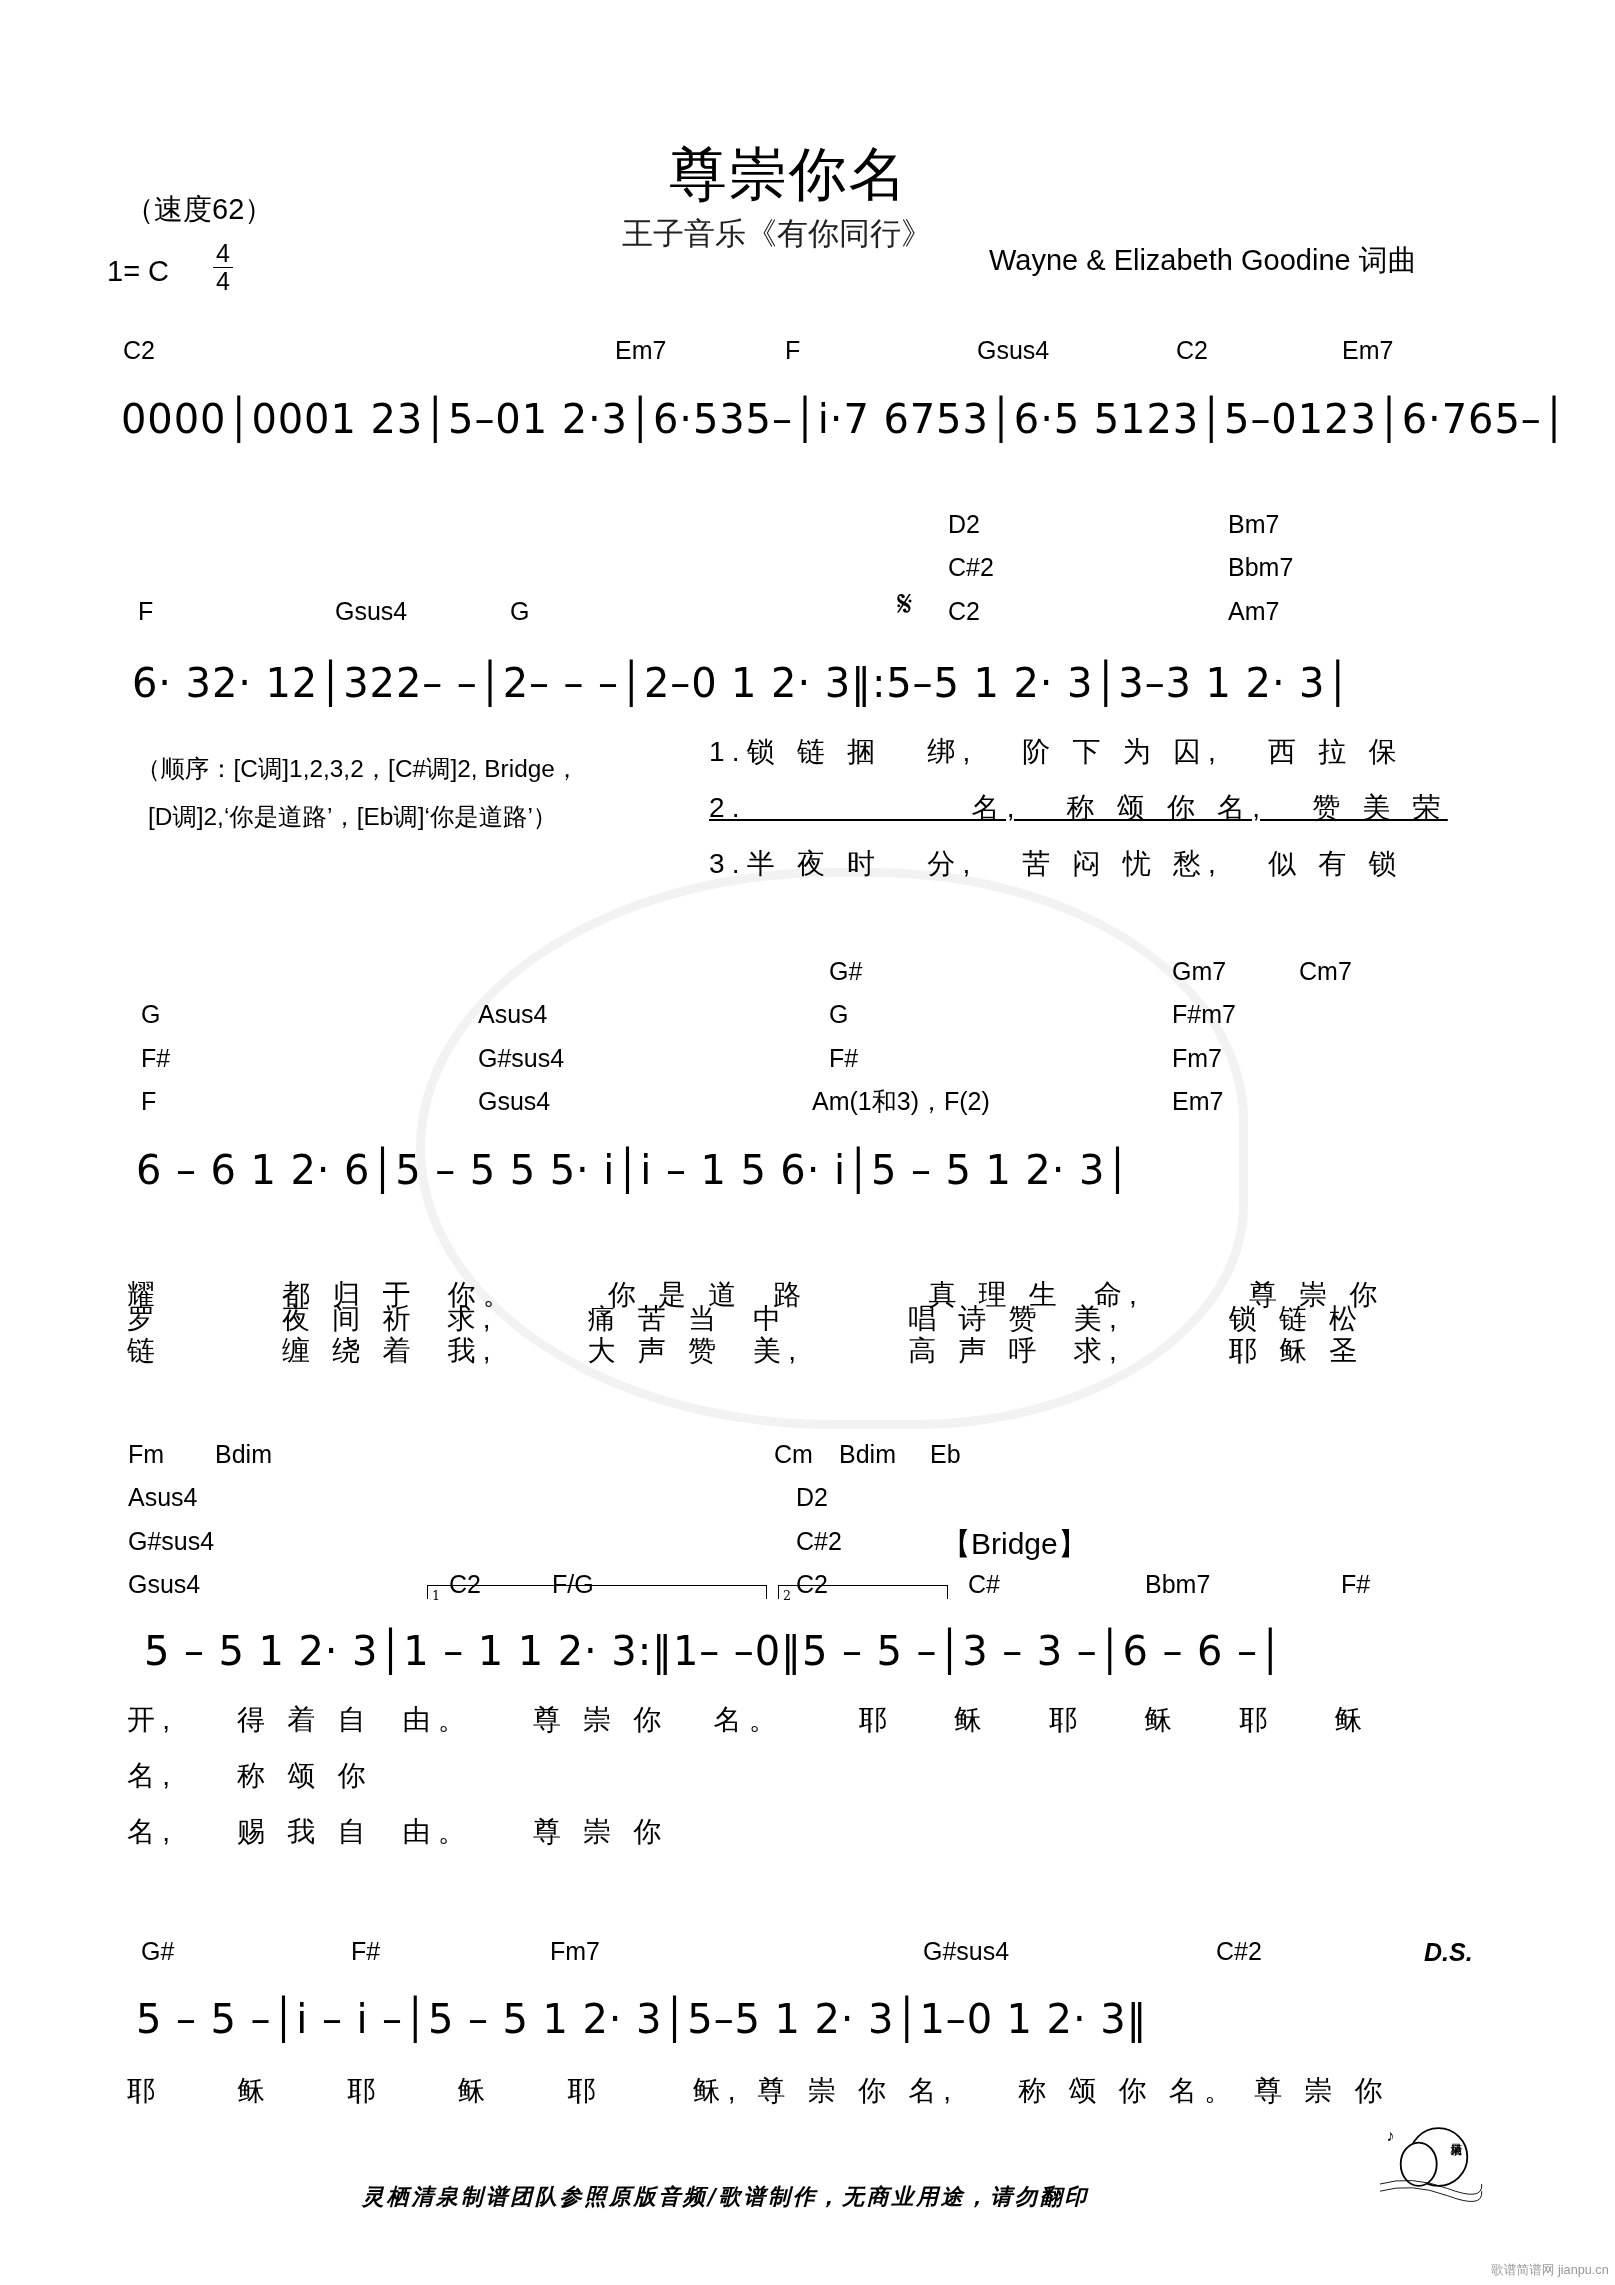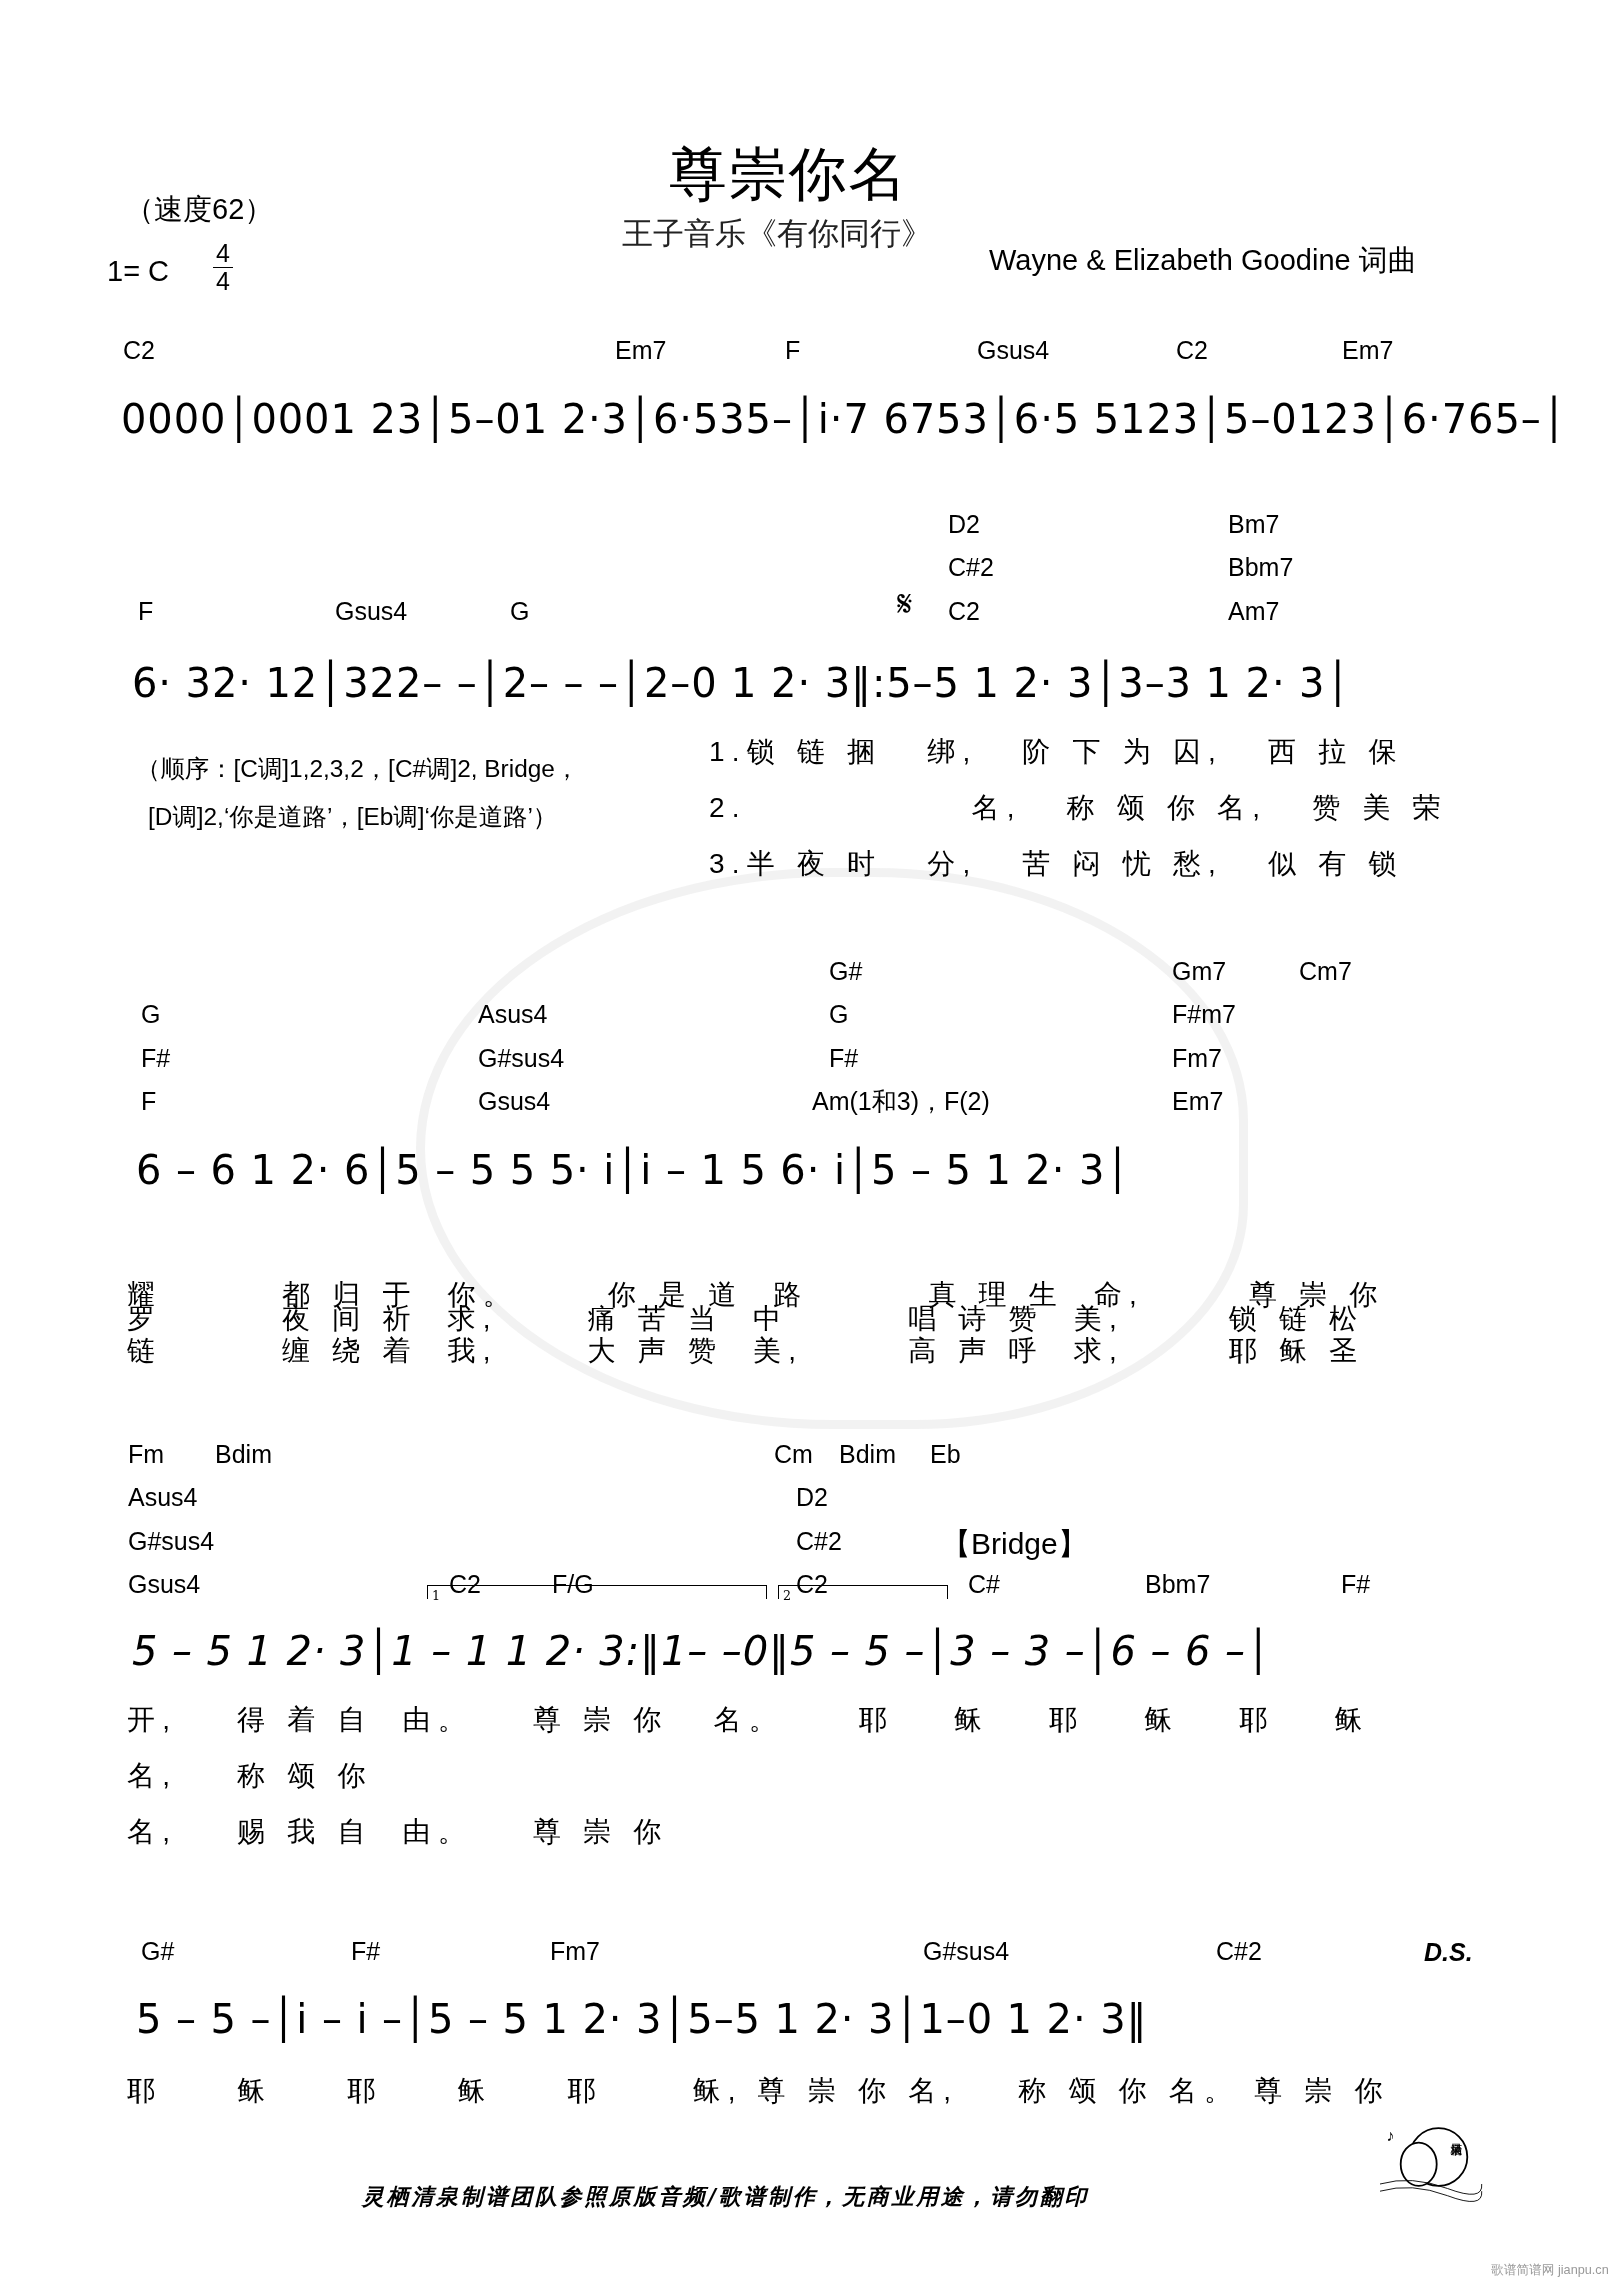--- a/index.html
+++ b/index.html
@@ -55,21 +55,21 @@
 <div class="chord" style="left:335px; top:590px;">Gsus4</div>
 <div class="chord" style="left:510px; top:590px;">G</div>
 <div class="abs" style="left:897px; top:583px; font-size:36px;">𝄋</div>
 <div class="chord" style="left:948px; top:590px;">C2</div>
 <div class="chord" style="left:1228px; top:590px;">Am7</div>
 <div class="notes" style="left:132px; top:660px;">6· 32· 12│322– –│2– – –│2–0 1  2· 3‖:5–5 1  2· 3│3–3 1  2· 3│</div>
 
 <div class="order" style="left:136px; top:744px;">（顺序：[C调]1,2,3,2，[C#调]2, Bridge，</div>
 <div class="order" style="left:148px; top:792px;">[D调]2,‘你是道路’，[Eb调]‘你是道路’）</div>
 <div class="lyric" style="left:709px; top:733px;">1.锁 链 捆   绑,   阶 下 为 囚,   西 拉 保</div>
-<div class="lyric" style="left:709px; top:789px;">2.               名,   称 颂 你 名,   赞 美 荣</div>
+<div class="lyric" style="left:709px; top:789px;text-decoration:underline;">2.               名,   称 颂 你 名,   赞 美 荣</div>
 <div class="lyric" style="left:709px; top:845px;">3.半 夜 时   分,   苦 闷 忧 愁,   似 有 锁</div>
 
 <div class="chord" style="left:829px; top:950px;">G#</div>
 <div class="chord" style="left:1172px; top:950px;">Gm7</div>
 <div class="chord" style="left:1299px; top:950px;">Cm7</div>
 <div class="chord" style="left:141px; top:993px;">G</div>
 <div class="chord" style="left:478px; top:993px;">Asus4</div>
 <div class="chord" style="left:829px; top:993px;">G</div>
 <div class="chord" style="left:1172px; top:993px;">F#m7</div>
 <div class="chord" style="left:141px; top:1037px;">F#</div>
@@ -100,21 +100,21 @@
 <div class="chord" style="left:449px; top:1563px;">C2</div>
 <div class="chord" style="left:552px; top:1563px;">F/G</div>
 <div class="chord" style="left:796px; top:1563px;">C2</div>
 <div class="chord" style="left:968px; top:1563px;">C#</div>
 <div class="chord" style="left:1145px; top:1563px;">Bbm7</div>
 <div class="chord" style="left:1341px; top:1563px;">F#</div>
 <div class="bracket" style="left:427px; top:1585px; width:338px;"></div>
 <div class="barnum" style="left:432px; top:1588px;">1</div>
 <div class="bracket" style="left:778px; top:1585px; width:168px;"></div>
 <div class="barnum" style="left:783px; top:1588px;">2</div>
-<div class="notes" style="left:132px; top:1628px;font-style:italic;">5 – 5 1  2· 3│1 – 1 1  2· 3:‖1– –0‖5 – 5 –│3 – 3 –│6 – 6 –│</div>
+<div class="notes" style="left:144px; top:1628px;">5 – 5 1  2· 3│1 – 1 1  2· 3:‖1– –0‖5 – 5 –│3 – 3 –│6 – 6 –│</div>
 
 <div class="lyric" style="left:127px; top:1701px;">开,    得 着 自  由。    尊 崇 你   名。     耶    稣    耶    稣    耶    稣</div>
 <div class="lyric" style="left:127px; top:1757px;">名,    称 颂 你</div>
 <div class="lyric" style="left:127px; top:1813px;">名,    赐 我 自  由。    尊 崇 你</div>
 
 <div class="chord" style="left:141px; top:1930px;">G#</div>
 <div class="chord" style="left:351px; top:1930px;">F#</div>
 <div class="chord" style="left:550px; top:1930px;">Fm7</div>
 <div class="chord" style="left:923px; top:1930px;">G#sus4</div>
 <div class="chord" style="left:1216px; top:1930px;">C#2</div>

